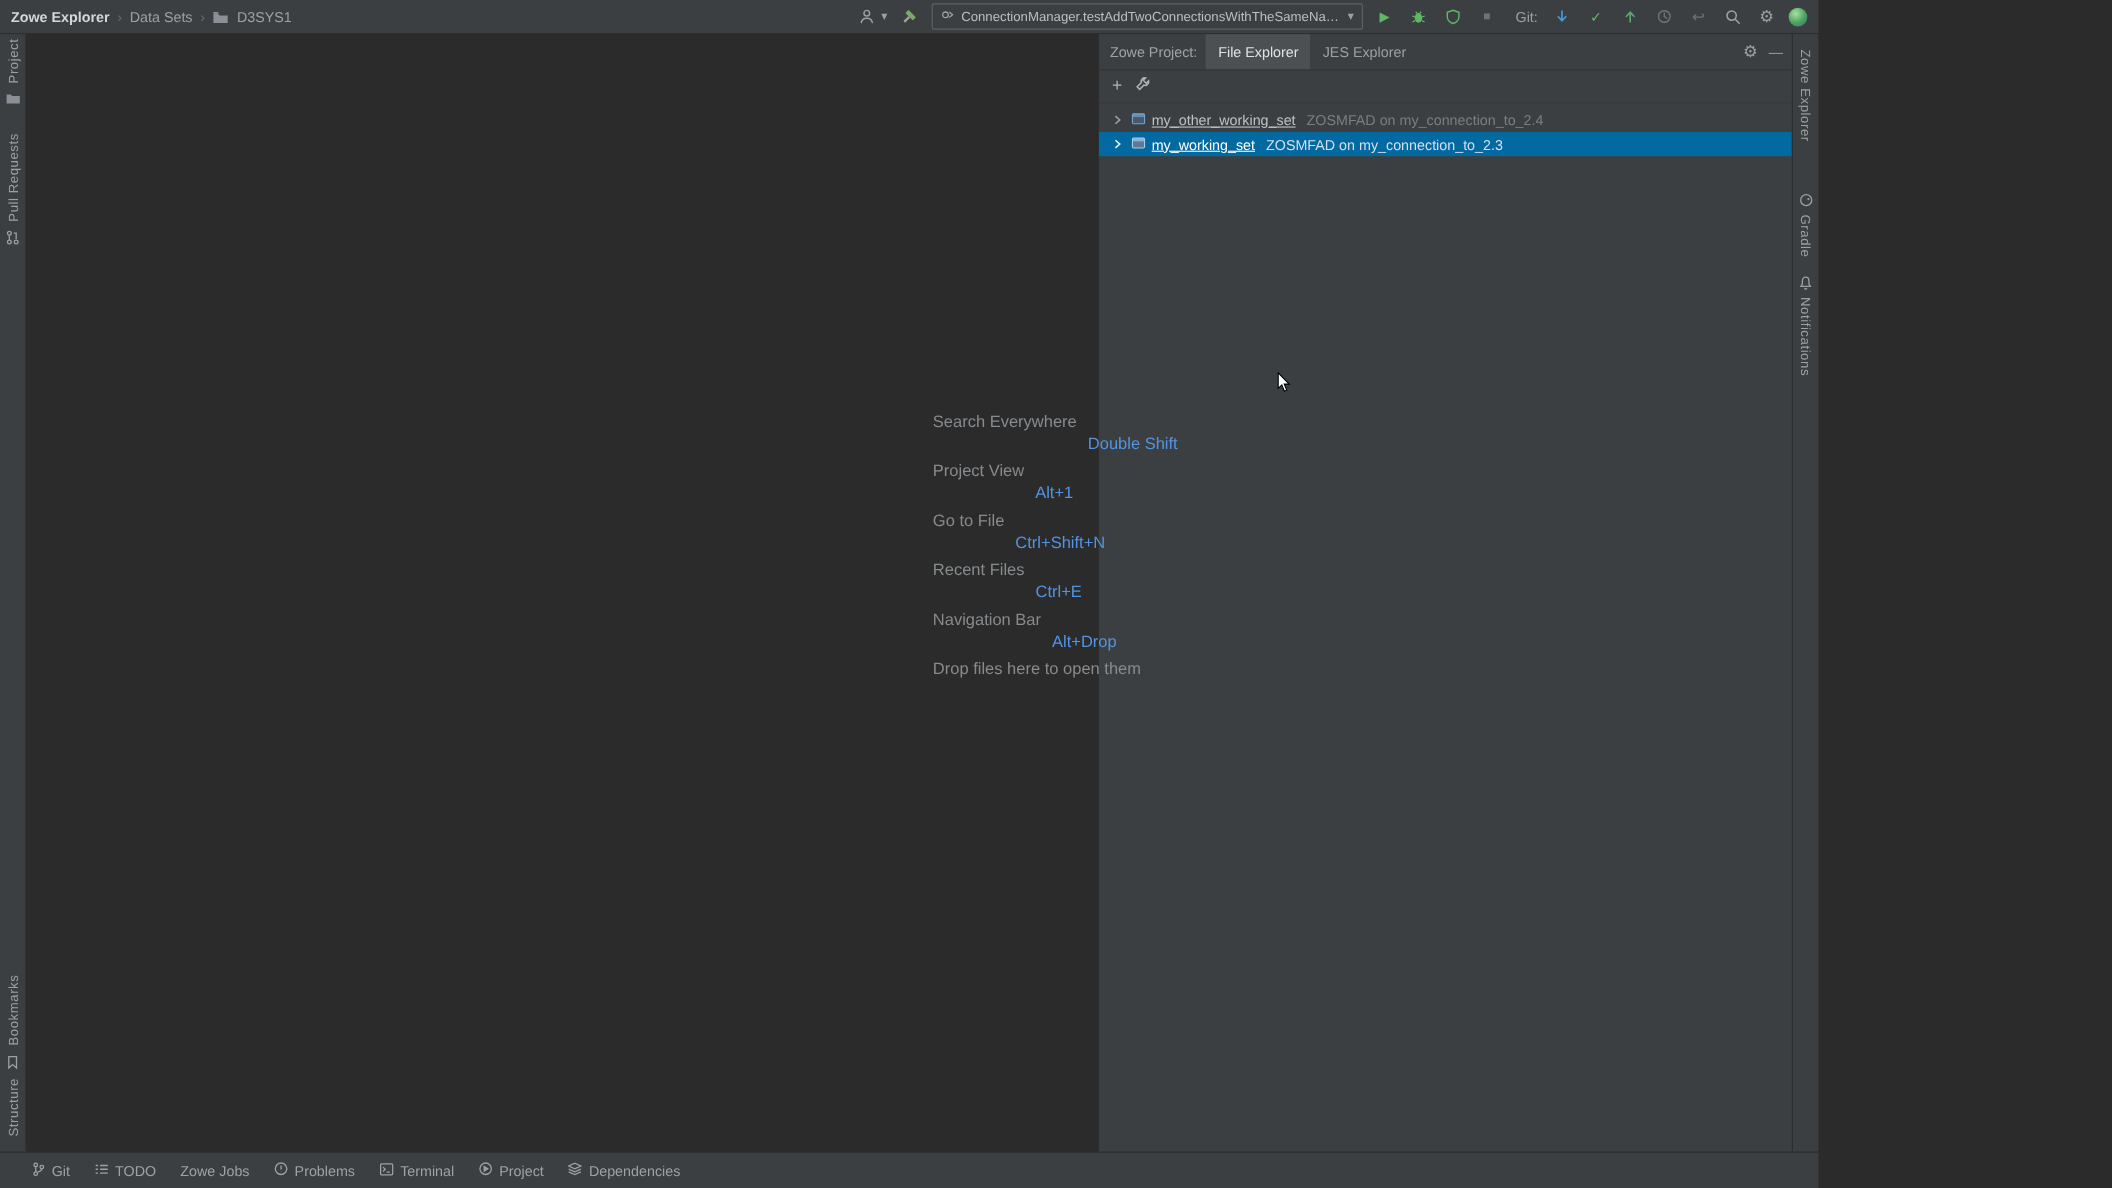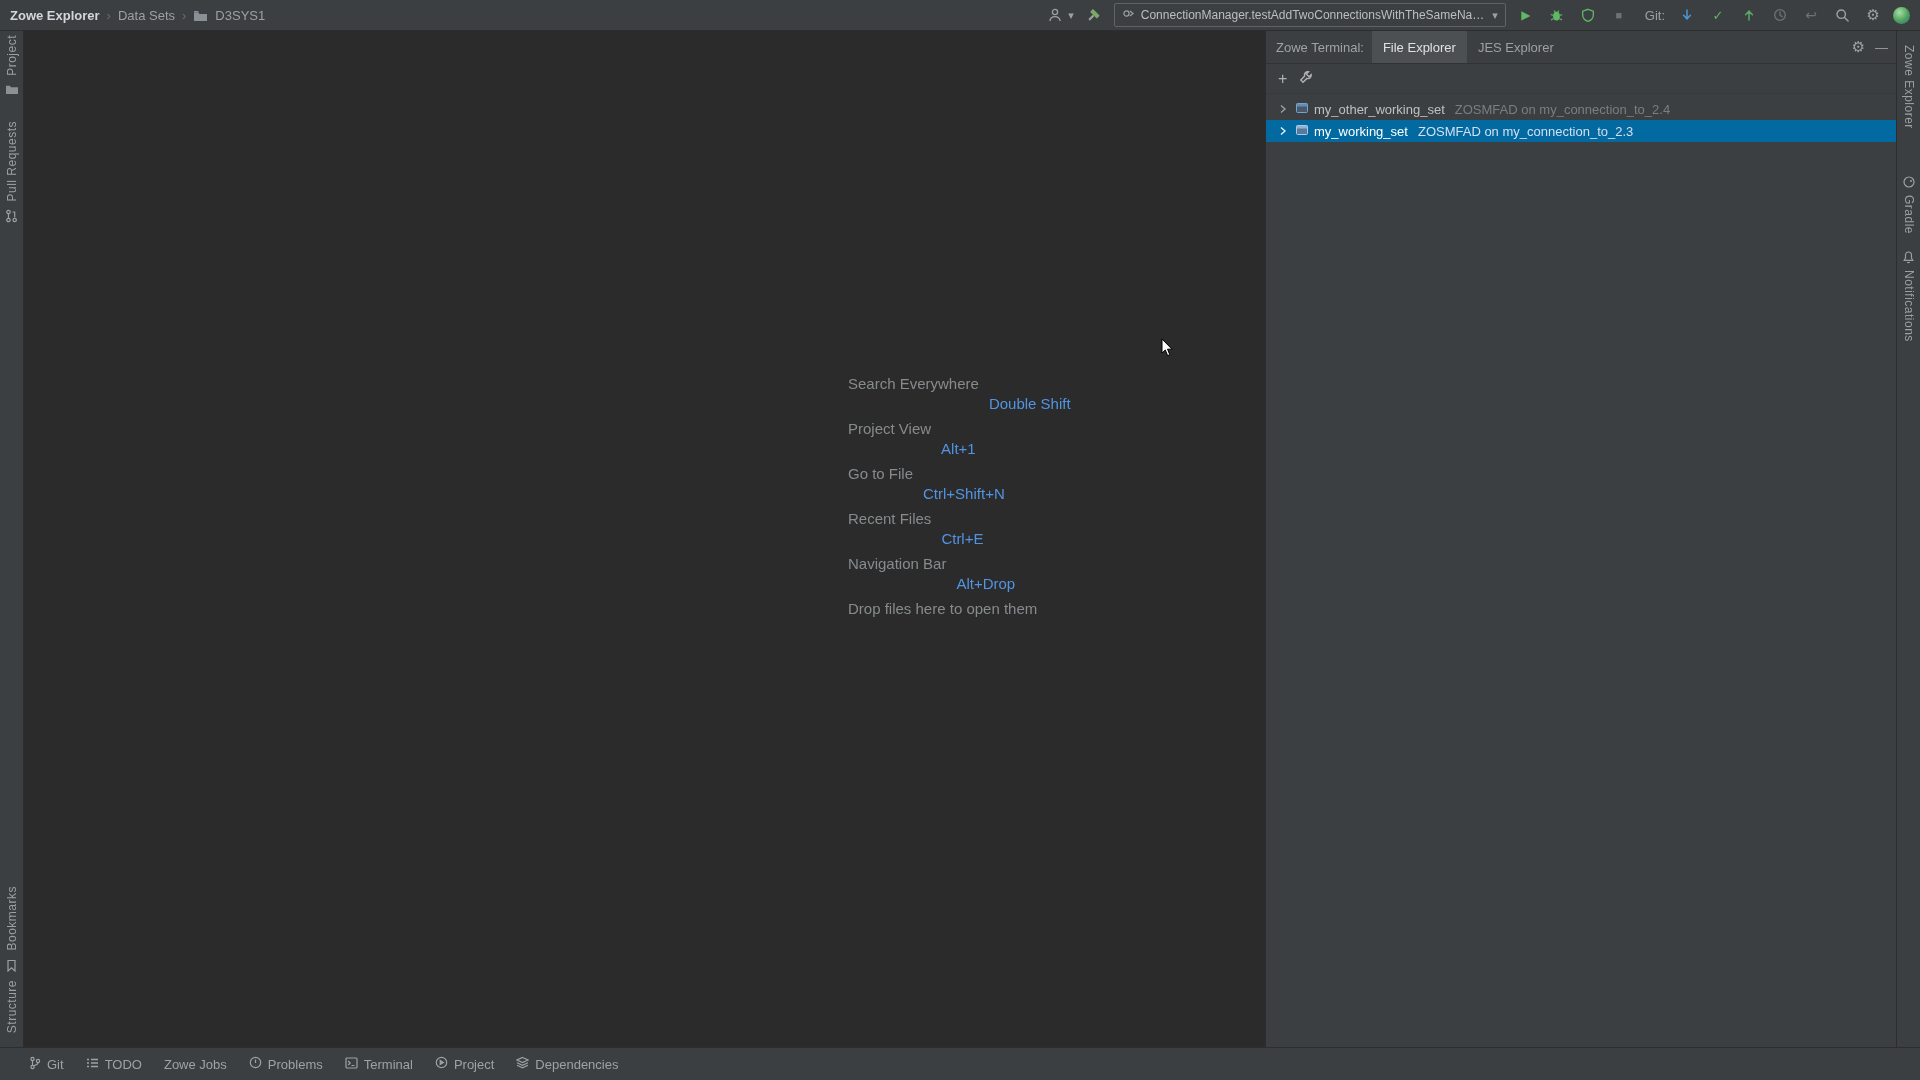--- a/index.html
+++ b/index.html
@@ -1,18 +1,18 @@
 <!DOCTYPE html>
 <html><head>
 <meta charset="utf-8">
 <style>
   * { box-sizing: border-box; }
   html,body { margin:0; padding:0; width:1920px; height:1080px; overflow:hidden; }
   body { background:#2b2b2b; font-family:"Liberation Sans", sans-serif; color:#bbbbbb; }
-  .app { width:1920px; height:1080px; display:flex; flex-direction:column;text-align:center; }
+  .app { width:1653px; height:1080px; display:flex; flex-direction:column;text-align:center; }
 
   
   .topbar { flex:0 0 31px; height:31px; background:#3c3f41; border-bottom:1px solid #2d2d2d;
             display:flex; align-items:center; padding:0 10px; }
   .breadcrumb { display:flex; align-items:center; gap:7px; font-size:13px; color:#9da0a2; white-space:nowrap; }
   .crumb-main { color:#d4d7da; font-weight:bold; }
   .crumb-sep { color:#6a6d6f; font-size:13px; }
   .crumb-folder { display:flex; align-items:center; }
   .topbar-right { margin-left:auto; display:flex; align-items:center; gap:9px; }
   .tb-icon { width:22px; height:22px; display:flex; align-items:center; justify-content:center;
@@ -56,21 +56,21 @@
   .tw-actions { margin-left:auto; display:flex; align-items:center; gap:10px; color:#9da0a2; }
   .tw-gear { font-size:15px; }
   .tw-min { font-size:13px; line-height:1; }
   .tw-toolbar { flex:0 0 30px; display:flex; align-items:center; gap:12px; padding:0 12px;
                 border-bottom:1px solid #373a3c; }
   .tw-plus { font-size:16px; color:#afb1b3; line-height:1; }
   .tree { padding-top:4px; font-size:13px; }
   .tree-row { height:22px; display:flex; align-items:center; padding-left:10px; gap:5px; white-space:nowrap; }
   .tree-row.selected { background:#0369a1; }
   .chev { width:14px; display:flex; justify-content:center; }
-  .tree-name { color:#bdc1c4; }
+  .tree-name { color:#bdc1c4;text-decoration:underline; }
   .tree-detail { color:#7b7e81; margin-left:5px; }
   .tree-row.selected .tree-name { color:#ffffff; }
   .tree-row.selected .tree-detail { color:#d6dff2; }
 
   
   .statusbar { flex:0 0 33px; height:33px; background:#3c3f41; border-top:1px solid #2d2d2d;
                display:flex; align-items:center; padding-left:18px; font-size:13px; color:#9fa2a4; }
   .sb-item { display:flex; align-items:center; gap:6px; padding:0 11px; height:100%; }
 </style>
 </head>
@@ -236,21 +236,21 @@
       </div>
       <span class="mouse-cursor">
         <svg width="13" height="19" viewBox="0 0 13 19">
             <path d="M1 1v14l3.3-3 2.3 5.6 2.2-.9-2.3-5.5H11z" fill="#ffffff" stroke="#000000" stroke-width="1"></path>
           </svg>
       </span>
     </main>
 
     <section class="toolwindow">
       <div class="tw-header">
-        <span class="tw-title">Zowe Terminal:</span>
+        <span class="tw-title">Zowe Project:</span>
         <span class="tw-tab active">File Explorer</span>
         <span class="tw-tab">JES Explorer</span>
         <span class="tw-actions">
           <span class="tw-gear">⚙</span>
           <span class="tw-min">—</span>
         </span>
       </div>
 
       <div class="tw-toolbar">
         <span class="tw-plus">+</span>

